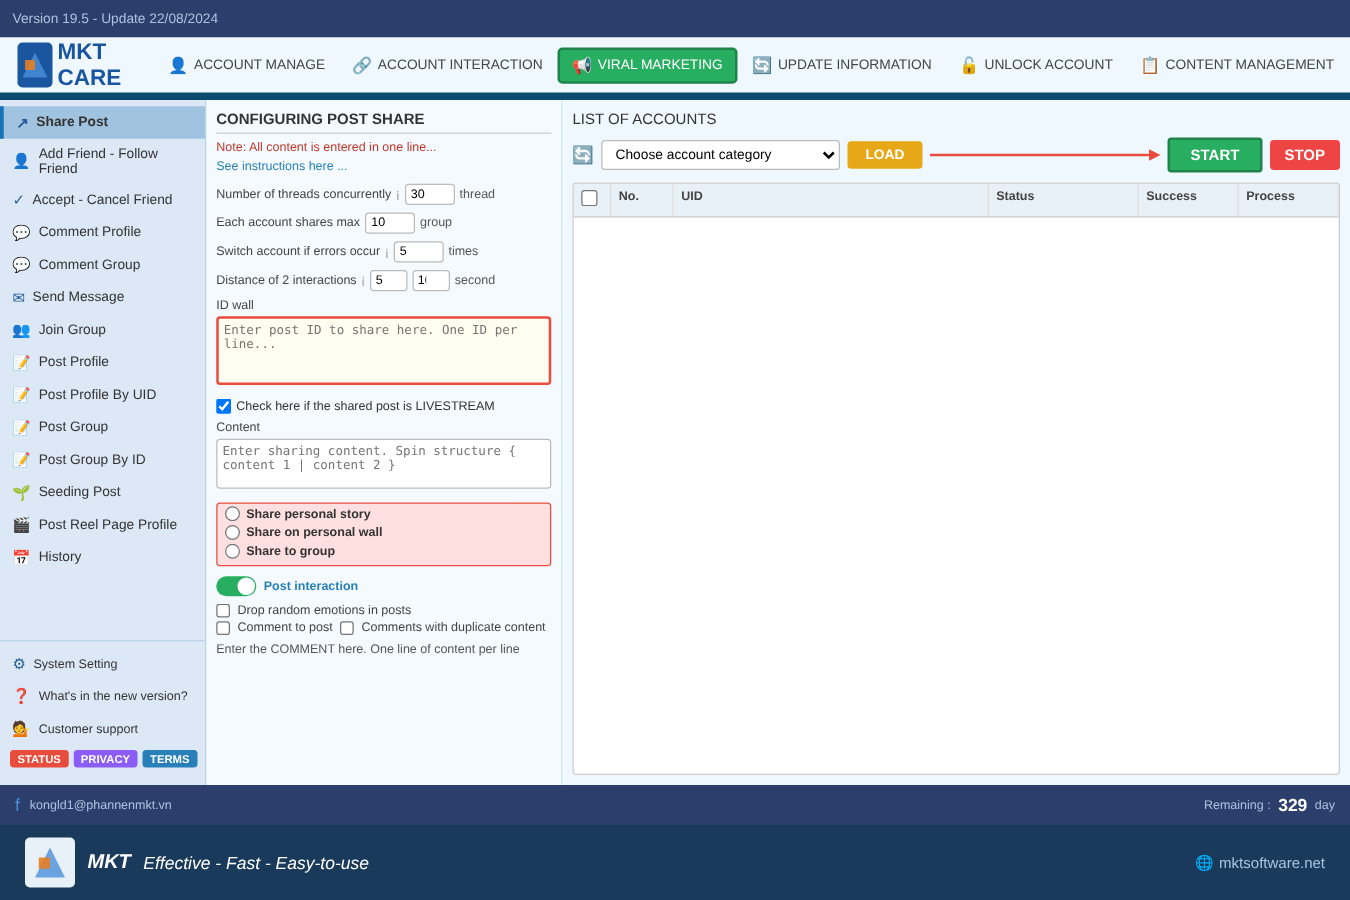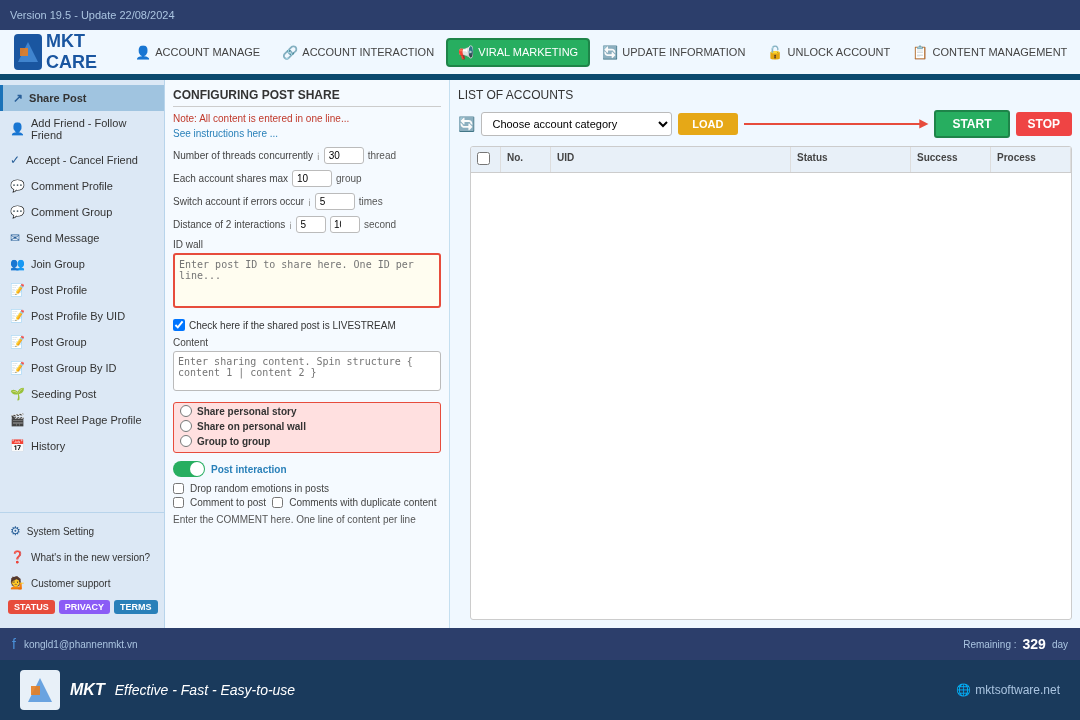--- a/index.html
+++ b/index.html
@@ -97,21 +97,21 @@
 
     .account-controls { display: flex; align-items: center; gap: 6px; margin-bottom: 8px; }
     .account-select { flex: 1; max-width: 200px; border: 1px solid #bbb; border-radius: 3px; padding: 4px 6px; font-size: 11px; background: white; }
     .load-btn { background: #e6a817; color: white; border: none; border-radius: 3px; padding: 5px 14px; font-size: 11px; font-weight: bold; cursor: pointer; }
     .arrow-area { flex: 1; display: flex; align-items: center; }
     .arrow-line { flex: 1; height: 2px; background: #e74c3c; position: relative; }
     .arrow-line::after { content: '▶'; color: #e74c3c; position: absolute; right: -8px; top: -7px; font-size: 12px; }
     .start-btn { background: #27ae60; color: white; border: 2px solid #1e8449; border-radius: 3px; padding: 5px 16px; font-size: 12px; font-weight: bold; cursor: pointer; margin-left: 8px; }
     .stop-btn { background: #ef4444; color: white; border: none; border-radius: 3px; padding: 5px 12px; font-size: 12px; font-weight: bold; cursor: pointer; }
 
-    .accounts-table { flex: 1; background: white; border: 1px solid #ccc; border-radius: 3px; overflow: hidden; margin-left: 12px; }
+    .accounts-table { flex: 1; background: white; border: 1px solid #ccc; border-radius: 3px; overflow: hidden; }
     .table-header { display: grid; grid-template-columns: 30px 50px 1fr 120px 80px 80px; background: #e8f0f8; border-bottom: 1px solid #ccc; }
     .th { padding: 5px 6px; font-size: 10px; font-weight: bold; color: #444; border-right: 1px solid #ddd; }
     .table-body { overflow-y: auto; height: calc(100% - 28px); }
 
     
     .footer-bar { background: #2c3e6b; height: 32px; display: flex; align-items: center; padding: 0 12px; justify-content: space-between; }
     .footer-left { display: flex; align-items: center; gap: 8px; }
     .fb-icon { color: #4a90d9; font-size: 14px; }
     .footer-email { color: #aac4e0; font-size: 10px; }
     .footer-right { display: flex; align-items: center; gap: 6px; color: #aac4e0; font-size: 10px; }
@@ -308,21 +308,21 @@
         <div class="radio-item">
           <input type="radio" name="share-type" style="">
           <span class="radio-label">Share personal story</span>
         </div>
         <div class="radio-item">
           <input type="radio" name="share-type" style="">
           <span class="radio-label">Share on personal wall</span>
         </div>
         <div class="radio-item">
           <input type="radio" name="share-type" style="">
-          <span class="radio-label">Group to group</span>
+          <span class="radio-label">Share to group</span>
         </div>
       </div>
 
 
       <div class="toggle-row">
         <div class="toggle">
           <div class="toggle-knob"></div>
         </div>
         <span class="toggle-label">Post interaction</span>
       </div>

